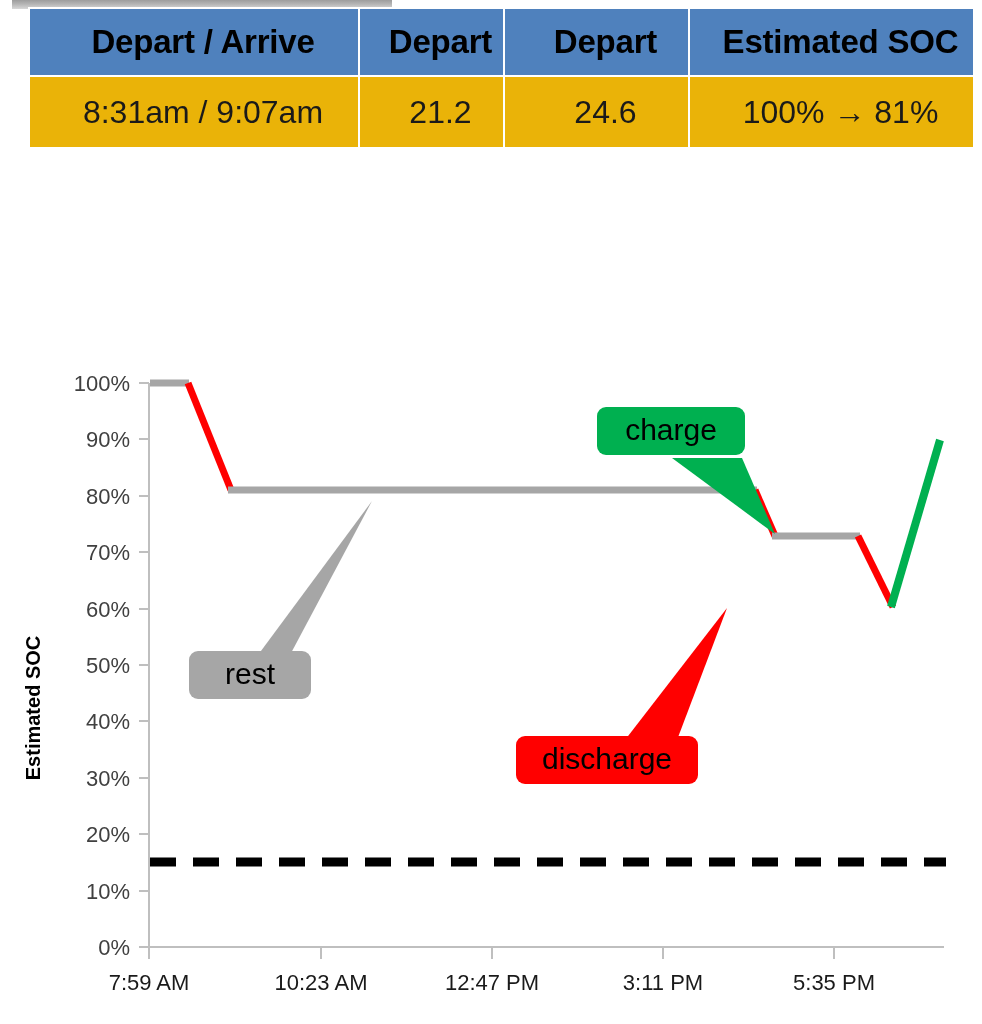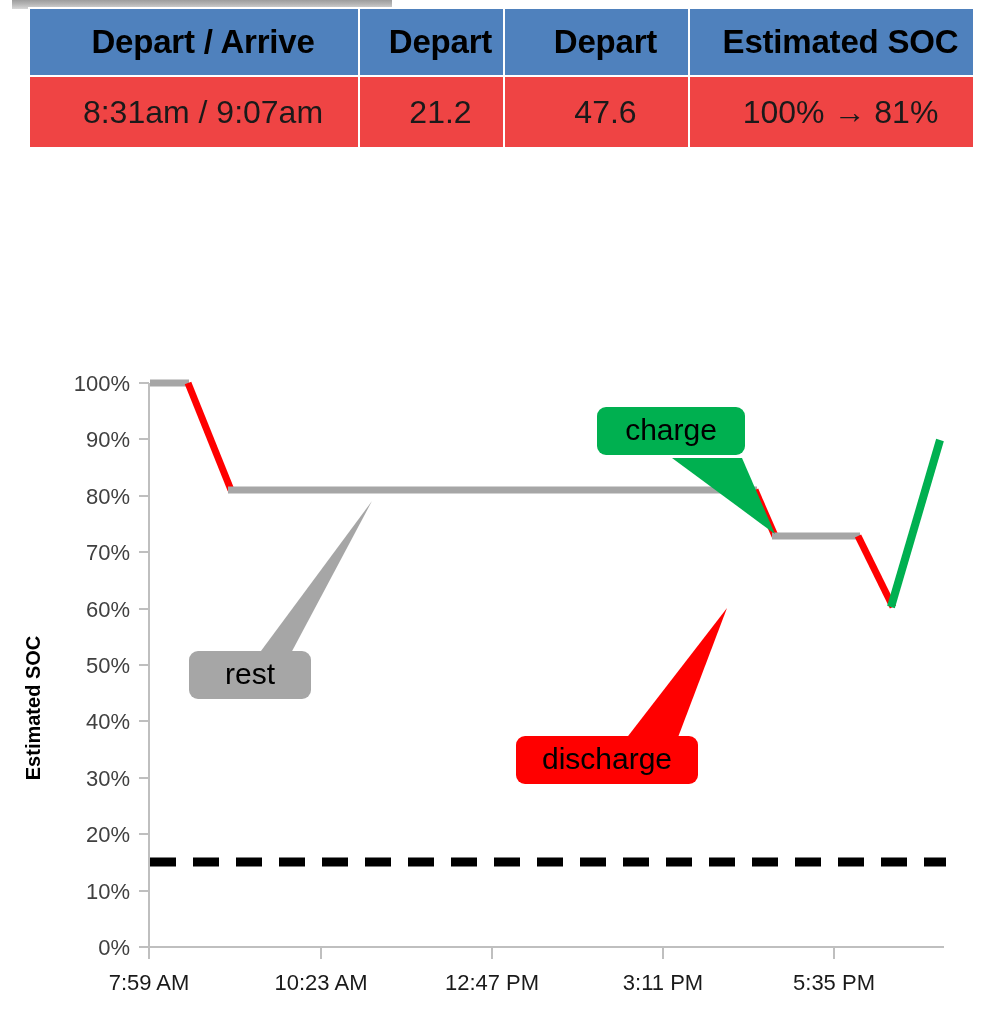--- a/index.html
+++ b/index.html
@@ -51,21 +51,21 @@
     font-size: 33px;
     height: 66px;
     letter-spacing: -0.2px;
   }
   #trip-table tbody td {
     font-size: 32px;
     font-weight: normal;
     height: 70px;
     color: #1a1a1a;
   }
-  #trip-table tbody tr.row-odd td { background: #ef4444; }
+  #trip-table tbody tr.row-odd td { background: #eab308; }
   #trip-table tbody tr.row-even td { background: #e8edf7; }
 
   .col-route { width: 330px; }
   .col-miles { width: 145px; }
   .col-minutes { width: 185px; }
   .col-soc { width: 285px; }
 
   
   #chart {
     position: absolute;
@@ -115,21 +115,21 @@
       <th>Depart / Arrive</th>
       <th>Depart</th>
       <th>Depart</th>
       <th>Estimated SOC</th>
     </tr>
   </thead>
   <tbody>
     <tr class="row-odd">
       <td>8:31am / 9:07am</td>
       <td>21.2</td>
-      <td>47.6</td>
+      <td>24.6</td>
       <td>100% → 81%</td>
     </tr>
   </tbody>
 </table>
 
 <div id="chart">
   <svg width="982" height="706" viewBox="0 0 982 706" xmlns="http://www.w3.org/2000/svg">
 
     <line x1="149" y1="65" x2="149" y2="629" stroke="#bfbfbf" stroke-width="2"></line>
 

